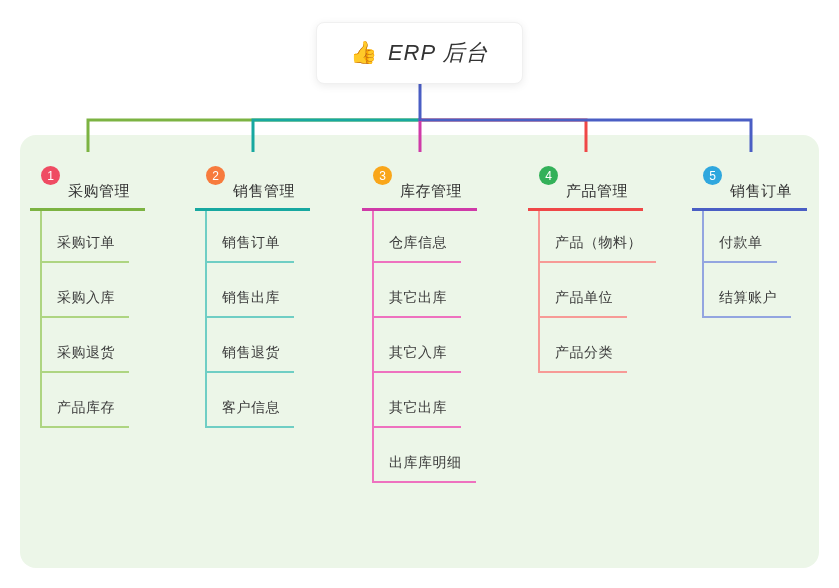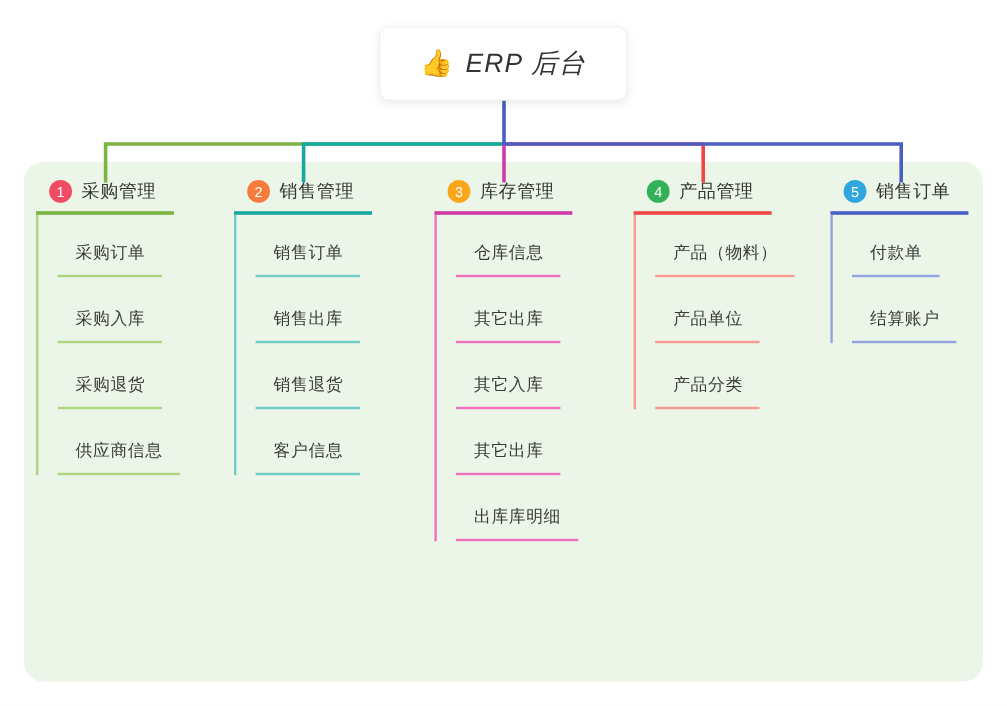--- a/index.html
+++ b/index.html
@@ -97,25 +97,26 @@
     display: flex;
     align-items: center;
     justify-content: center;
     line-height: 1;
   }
   .branch-label {
     font-size: 15px;
     color: #333333;
     white-space: nowrap;
     letter-spacing: 0.5px;
+    margin-top: 32px;
   }
 
   .children {
+    margin-left: 10px;
     border-left: 2px solid var(--cl, #ccc);
-    padding-left: 16px;
   }
   .child {
     height: 55px;
     display: flex;
     align-items: flex-end;
   }
   .child:first-child { height: 52px; }
   .child-label {
     display: inline-block;
     font-size: 14px;
@@ -156,21 +157,21 @@
       <div class="child">
           <span class="child-label">采购订单</span>
         </div>
       <div class="child">
           <span class="child-label">采购入库</span>
         </div>
       <div class="child">
           <span class="child-label">采购退货</span>
         </div>
       <div class="child">
-          <span class="child-label">供应商信息</span>
+          <span class="child-label">产品库存</span>
         </div>
     </div>
   </div>
 
   <div class="branch branch-1" style="--c: #17a8a0; --cl: #6fcec4; --badge: #f77b3d;">
     <div class="branch-header">
       <span class="badge">2</span>
       <span class="branch-label">销售管理</span>
     </div>
     <div class="children">

